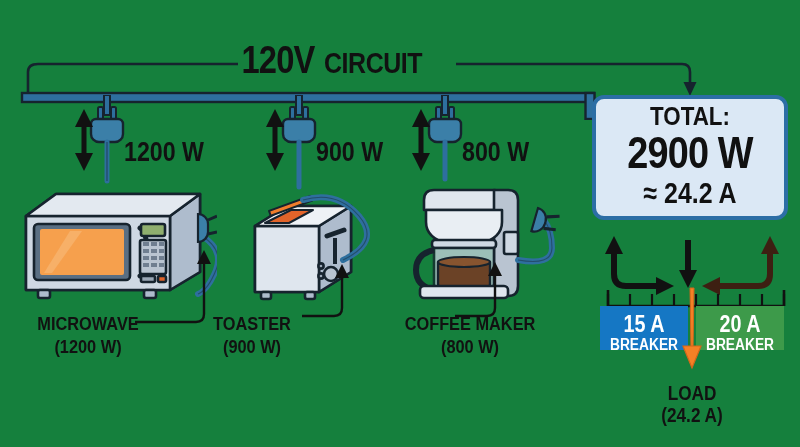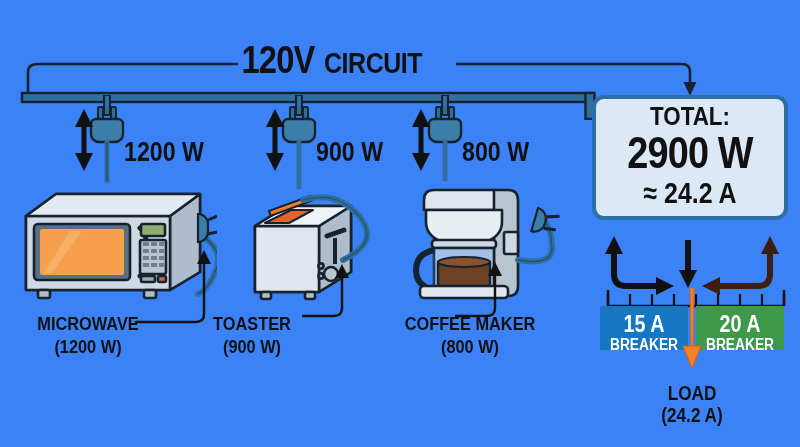--- a/index.html
+++ b/index.html
@@ -1,19 +1,19 @@
 <!DOCTYPE html>
 <html><head>
 <meta charset="utf-8">
 <style>
   html,body{margin:0;padding:0;background:#ffffff;}
   body{width:800px;height:447px;overflow:hidden;
        font-family:"Liberation Sans", sans-serif;
        -webkit-font-smoothing:antialiased;}
-  #stage{position:relative;width:800px;height:447px;background:#3b82f6;}
+  #stage{position:relative;width:800px;height:447px;background:#15803d;}
   .abs{position:absolute;}
   svg{display:block;}
   .txt{position:absolute;color:#111;font-weight:bold;white-space:nowrap;
        font-family:"Liberation Sans", sans-serif;}
   .cond{transform:scaleX(.86);transform-origin:left center;}
   .ctr{transform:translateX(-50%) scaleX(.86);transform-origin:center center;}
 </style>
 </head>
 <body>
 

